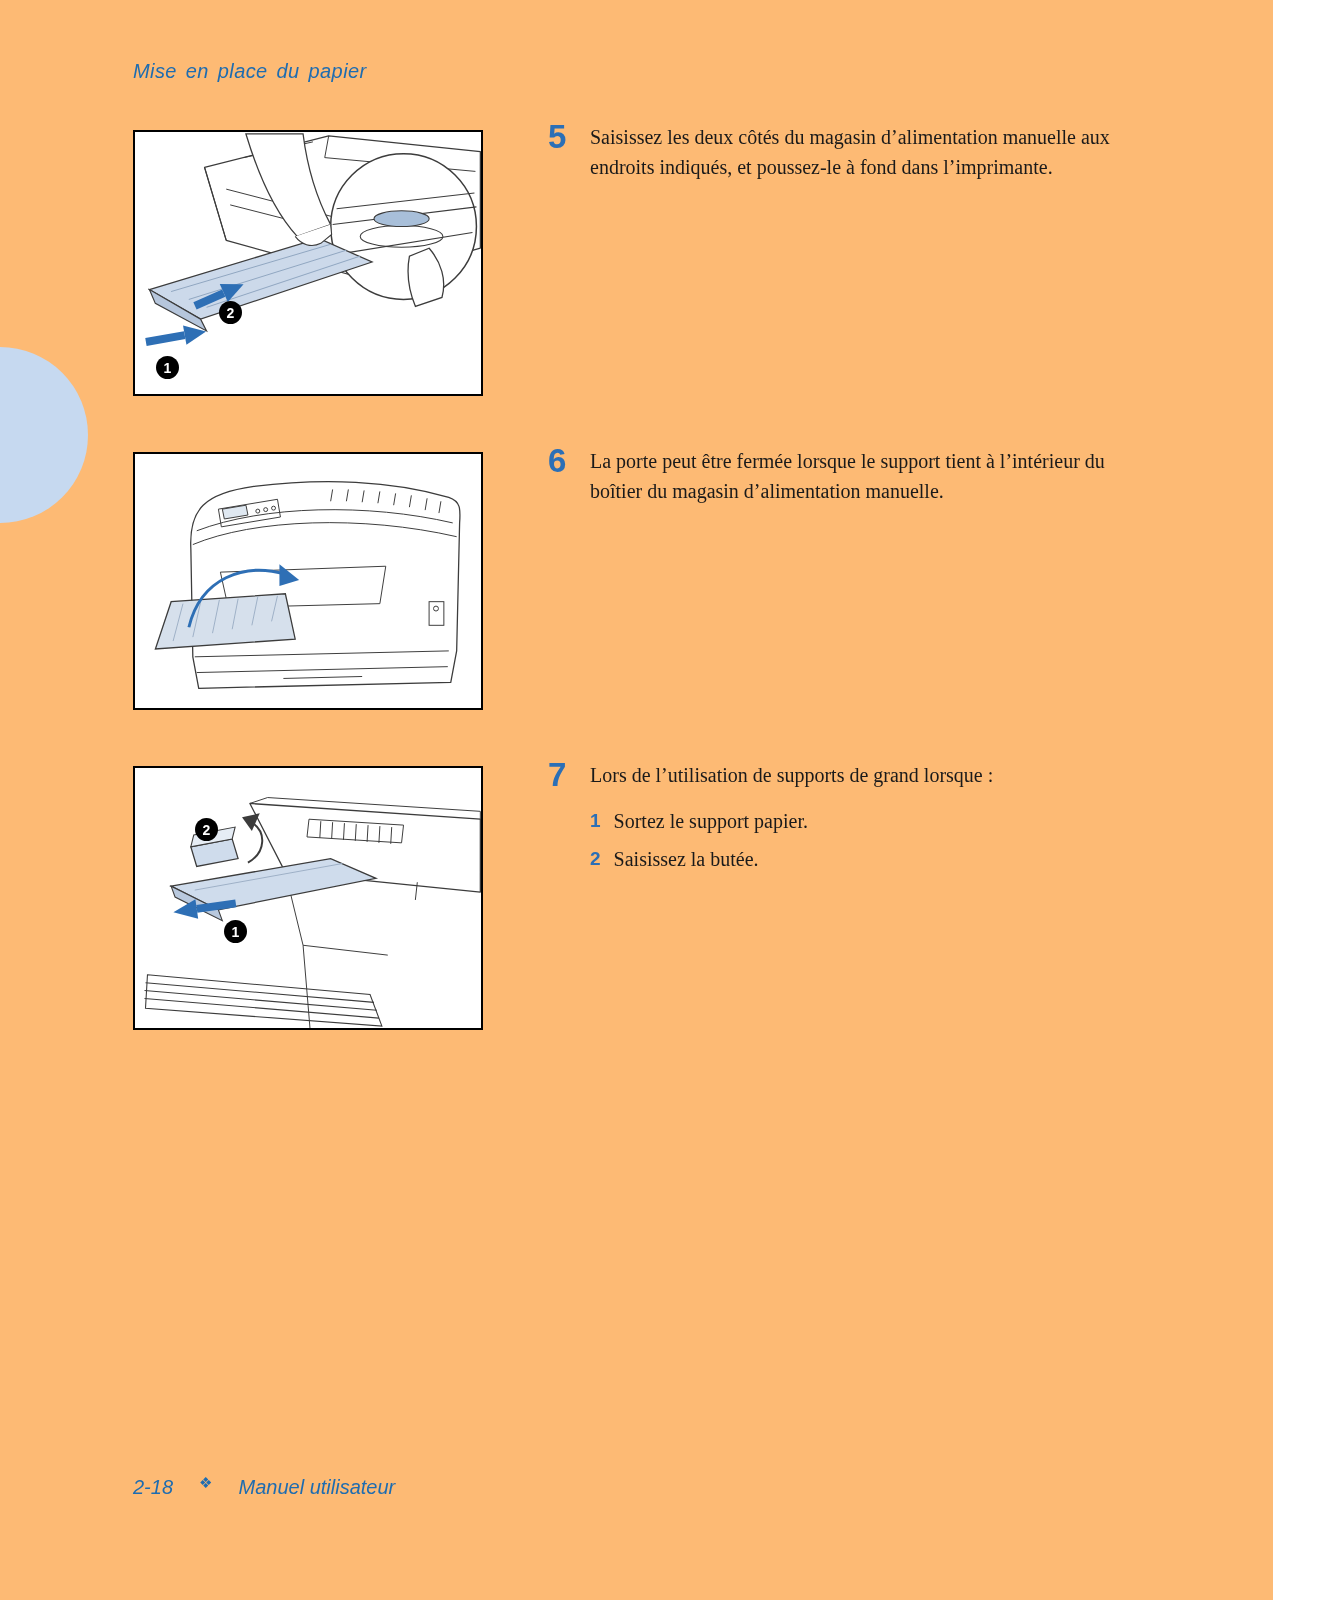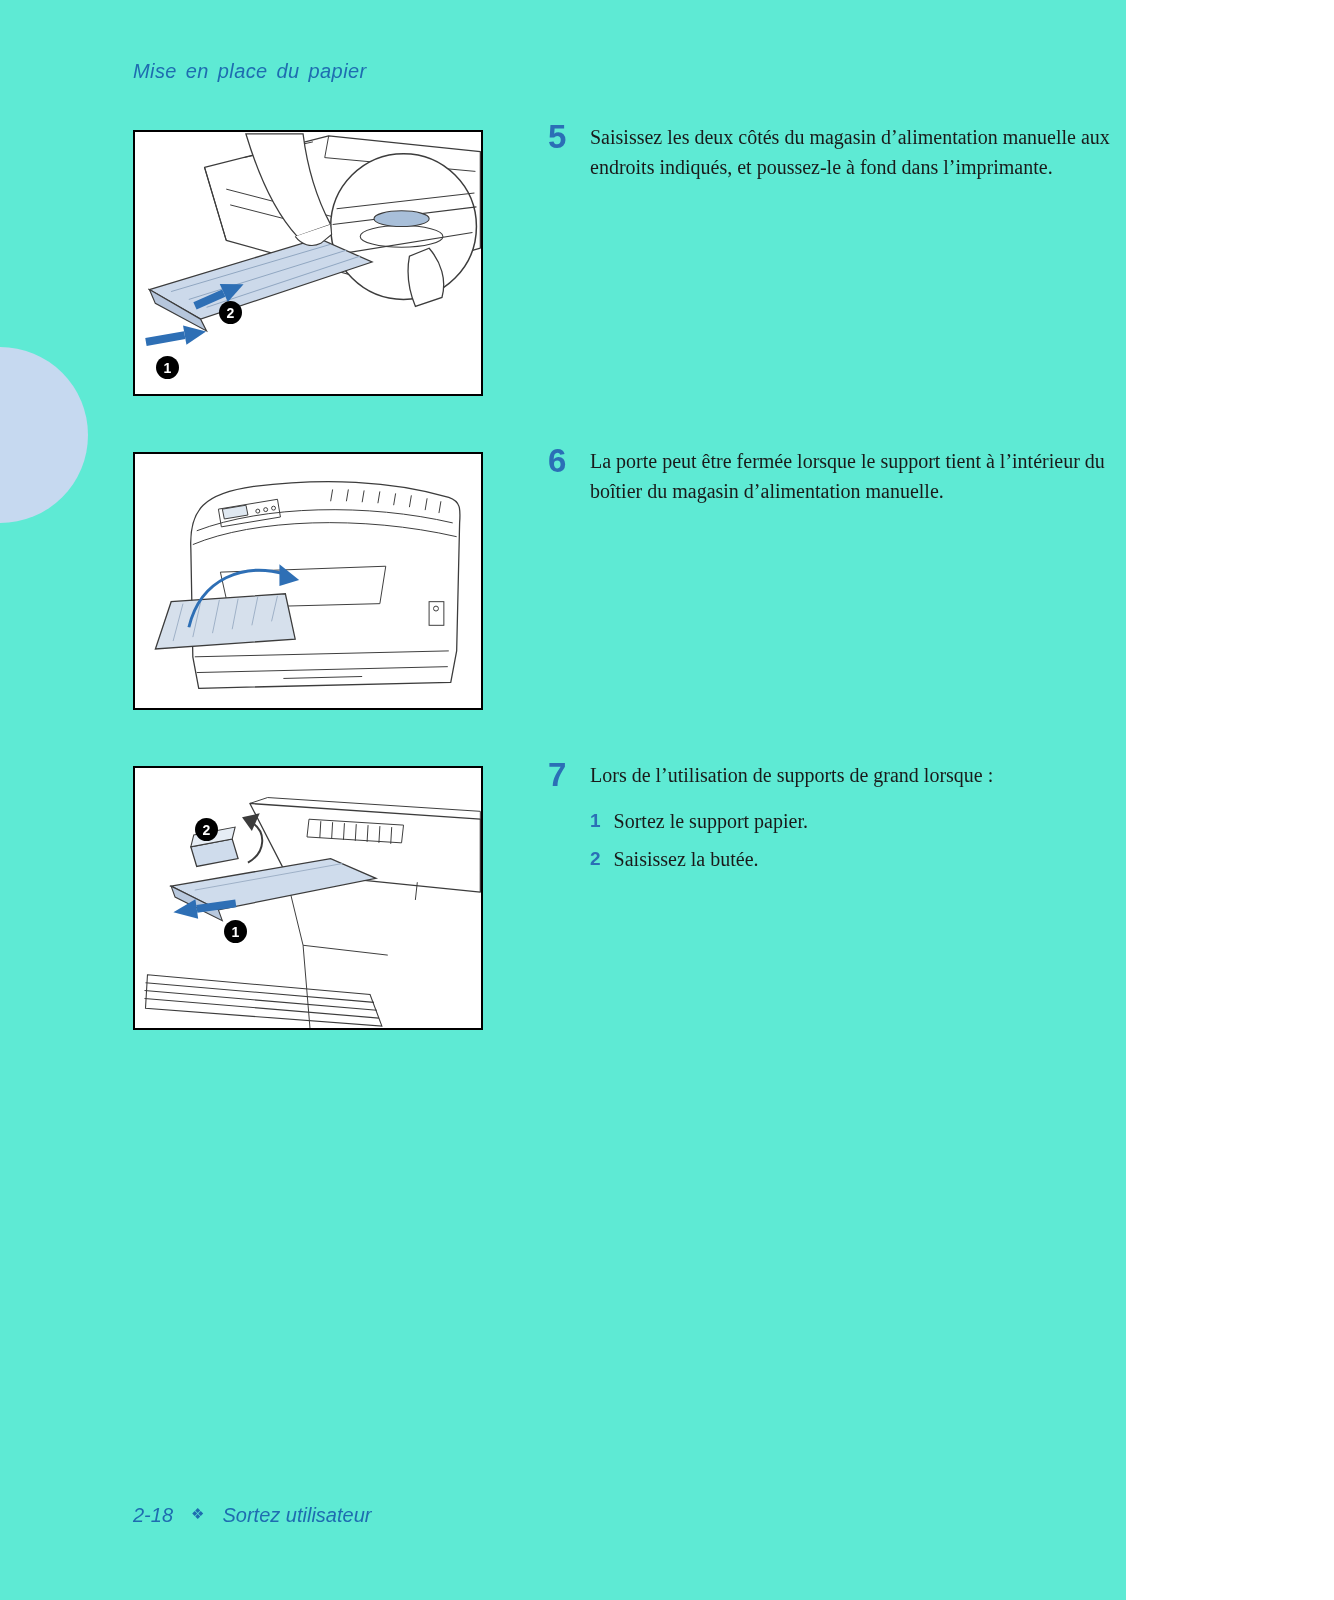--- a/index.html
+++ b/index.html
@@ -1,18 +1,18 @@
 <!DOCTYPE html>
 <html><head>
 <meta charset="utf-8">
 <style>
   * { margin:0; padding:0; box-sizing:border-box; }
   html, body { background:#ffffff; }
   .page {
-    position:relative; width:1126px; height:1600px; background:#5eead4;
+    position:relative; width:1273px; height:1600px; background:#fdba74;
     overflow:hidden; font-family:"Liberation Serif", serif; color:#1a1a1a;
   }
   .header {
     position:absolute; left:133px; top:60px;
     font-family:"Liberation Sans", sans-serif; font-style:italic;
     font-size:20px; color:#1e6cb0; letter-spacing:0.4px; word-spacing:3px;
   }
   .deco-circle {
     position:absolute; left:-88px; top:347px; width:176px; height:176px;
     border-radius:50%; background:#c6d9f0;
@@ -44,21 +44,21 @@
   .substeps { margin-top:16px; }
   .substep { display:flex; gap:13px; margin-top:8px; }
   .substep-number {
     font-family:"Liberation Sans", sans-serif; font-weight:bold;
     font-size:19px; line-height:30px; color:#2b6fb6;
   }
   .substep-text { font-size:20px; line-height:30px; }
   .footer {
     position:absolute; left:133px; top:1476px;
     font-family:"Liberation Sans", sans-serif; font-style:italic;
-    font-size:20px; color:#1e6cb0; display:flex; align-items:center; gap:18px;margin-top:28px;
+    font-size:20px; color:#1e6cb0; display:flex; align-items:flex-start; gap:26px;
   }
   .footer .diamond { font-style:normal; font-size:15px; position:relative; top:-2px; }
 </style>
 </head>
 <body>
 
 <div class="page">
 
   <div class="header">
     <span>Mise en place du papier</span>
@@ -204,16 +204,16 @@
           <span class="substep-number">2</span>
           <span class="substep-text">Saisissez la butée.</span>
         </div>
       </div>
     </div>
   </section>
 
   <div class="footer">
     <span>2-18</span>
     <span class="diamond">❖</span>
-    <span>Sortez utilisateur</span>
+    <span>Manuel utilisateur</span>
   </div>
 
 </div>
 
 </body></html>

